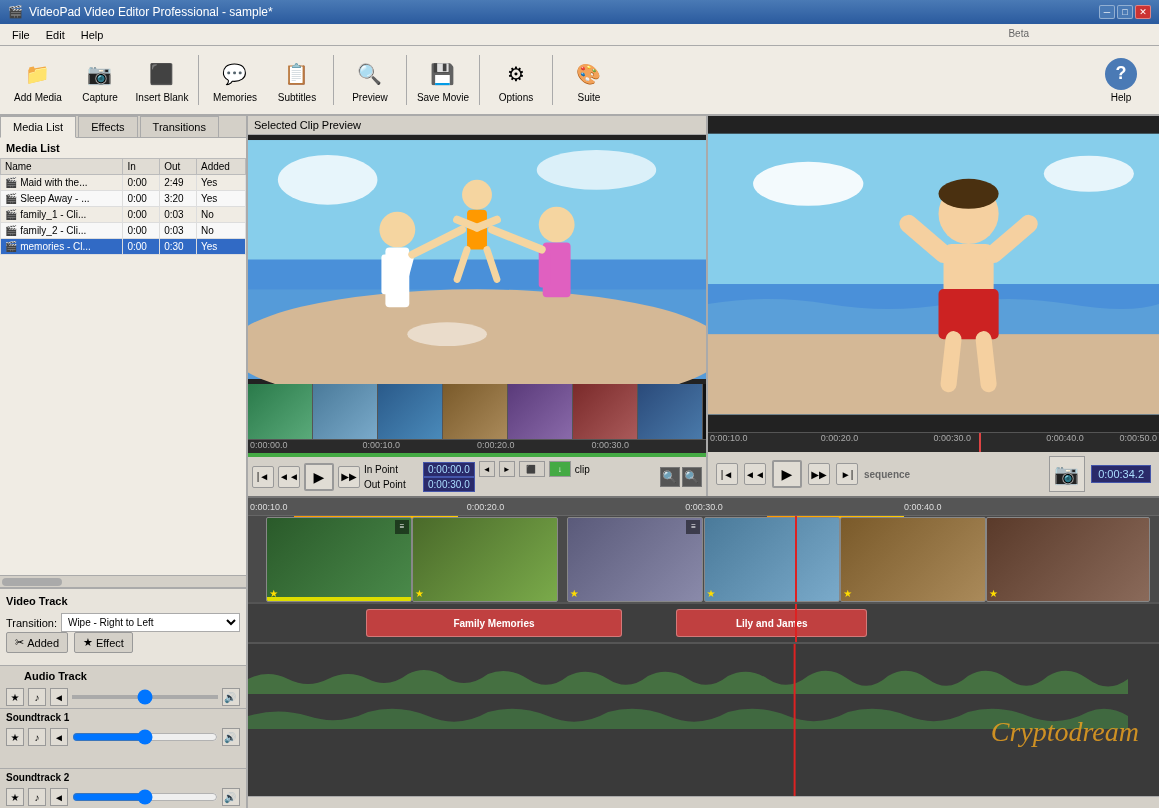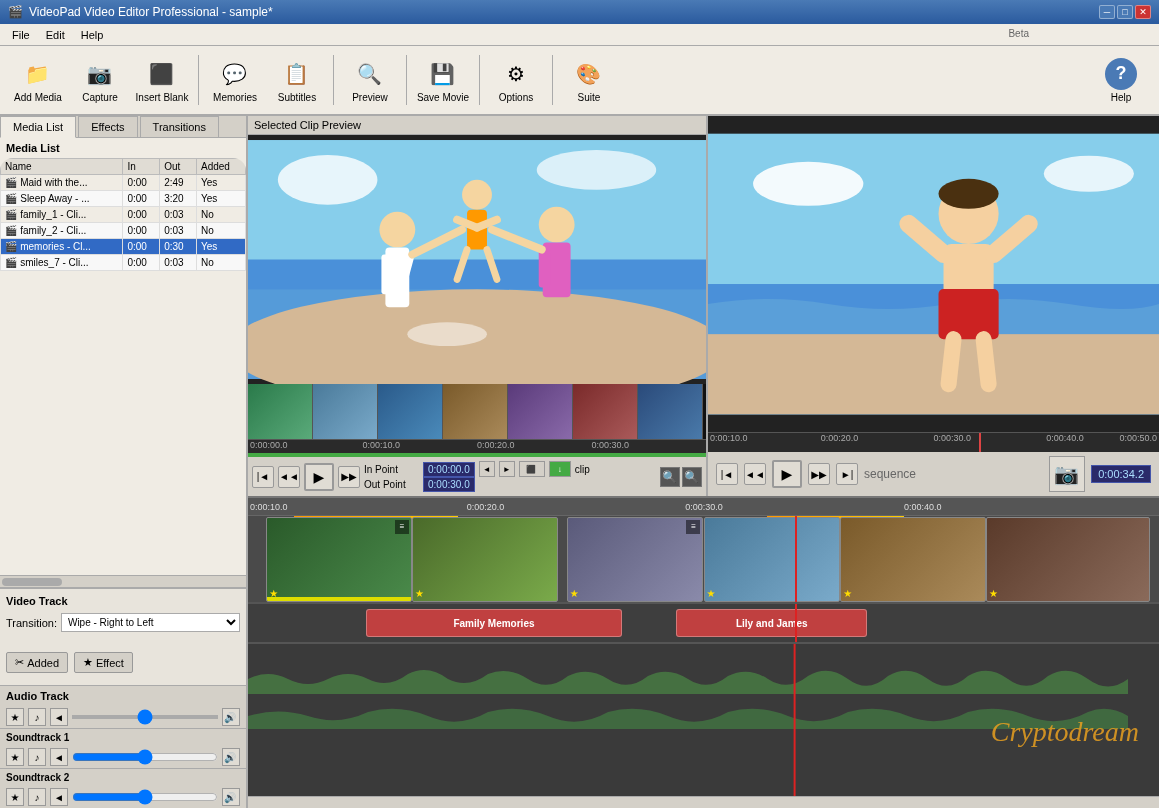--- a/index.html
+++ b/index.html
@@ -43,43 +43,43 @@
     #media-table th { background: #e0dcd4; border: 1px solid #bbb; padding: 2px 4px; text-align: left; font-weight: normal; }
     #media-table td { border: 1px solid #ddd; padding: 2px 4px; white-space: nowrap; overflow: hidden; text-overflow: ellipsis; max-width: 110px; }
     .row-selected { background: #316ac5; color: white; }
     .row-normal:nth-child(even) { background: #f8f8f8; }
     
     #media-scrollbar { height: 12px; background: #d4d0c8; border-top: 1px solid #aaa; display: flex; align-items: center; padding: 0 2px; }
     
     
     #video-track-panel { background: #e8e4dc; border-top: 2px solid #aaa; padding: 6px; }
     #vt-title { font-weight: bold; margin-bottom: 6px; font-size: 11px; }
-    #transition-row { display: flex; align-items: center; gap: 4px; margin-bottom: 20px; justify-content: center; }
+    #transition-row { display: flex; align-items: center; gap: 4px; margin-bottom: 0; justify-content: center; }
     #transition-label { font-size: 11px; }
     #transition-select { flex: 1; padding: 2px; font-size: 10px; background: white; border: 1px solid #aaa; }
     #vt-buttons { display: flex; gap: 6px; margin-bottom: 6px; }
     .vt-btn { display: flex; align-items: center; gap: 3px; padding: 3px 8px; background: #d4d0c8; border: 1px solid #999; cursor: pointer; font-size: 11px; border-radius: 2px; }
     #sequence-style-row { display: flex; align-items: center; gap: 4px; }
     #sequence-label { font-size: 11px; }
     #sequence-select { padding: 2px; font-size: 10px; background: white; border: 1px solid #aaa; width: 90px; }
     
     
     #overlay-track-bar { background: #d4d0c8; border-top: 2px solid #aaa; padding: 4px 6px; display: flex; align-items: center; justify-content: space-between; }
     #ot-title { font-weight: bold; font-size: 11px; }
     
     
     #audio-track-section { background: #d4d0c8; border-top: 1px solid #aaa; }
-    #at-title { font-weight: bold; padding: 4px 6px; font-size: 11px; }
+    #at-title { font-weight: bold; padding: 4px 24px; font-size: 11px; }
     #at-controls { display: flex; align-items: center; gap: 4px; padding: 2px 6px; }
     .at-btn { width: 18px; height: 18px; background: #e0dcd4; border: 1px solid #999; cursor: pointer; display: flex; align-items: center; justify-content: center; font-size: 10px; }
     #at-slider { flex: 1; height: 4px; background: #aaa; appearance: none; }
     #soundtrack1 { border-top: 1px solid #aaa; }
     #soundtrack1-title { padding: 3px 6px; font-size: 10px; font-weight: bold; }
     #s1-controls { display: flex; align-items: center; gap: 4px; padding: 2px 6px; }
-    #soundtrack2 { border-top: 1px solid #aaa; }
+    #soundtrack2 { border-top: 1px solid #aaa; margin-top: 20px; }
     #soundtrack2-title { padding: 3px 6px; font-size: 10px; font-weight: bold; }
     #s2-controls { display: flex; align-items: center; gap: 4px; padding: 2px 6px; }
 
     
     #right-area { flex: 1; display: flex; flex-direction: column; overflow: hidden; }
     
     
     #preview-area { display: flex; height: 380px; }
     
     
@@ -208,21 +208,21 @@
   <div id="left-panel">
 
     <div id="media-tabs">
       <div class="tab active">Media List</div>
       <div class="tab">Effects</div>
       <div class="tab">Transitions</div>
     </div>
 
     <div id="media-list-panel">
       <div id="media-list-title">Media List</div>
-      <div style="overflow-y:auto; flex:1;border-radius:13px;">
+      <div style="overflow-y:auto; flex:1;">
         <table id="media-table">
           <thead>
             <tr>
               <th>Name</th>
               <th>In</th>
               <th>Out</th>
               <th>Added</th>
             </tr>
           </thead>
           <tbody id="media-tbody">
@@ -249,26 +249,20 @@
     <td>0:00</td>
     <td>0:03</td>
     <td>No</td>
   </tr>
               <tr class="row-selected">
     <td style="max-width:110px;overflow:hidden;text-overflow:ellipsis;">🎬 memories - Cl...</td>
     <td>0:00</td>
     <td>0:30</td>
     <td>Yes</td>
   </tr>
-              <tr class="row-normal">
-    <td style="max-width:110px;overflow:hidden;text-overflow:ellipsis;">🎬 smiles_7 - Cli...</td>
-    <td>0:00</td>
-    <td>0:03</td>
-    <td>No</td>
-  </tr>
             </tbody>
         </table>
       </div>
       <div id="media-scrollbar">
         <div style="width:60px;height:8px;background:#aaa;border-radius:4px;"></div>
       </div>
     </div>
 
     <div id="video-track-panel">
       <div id="vt-title">Video Track</div>
@@ -462,21 +456,21 @@
 
           <div style="position:absolute;left:60%;top:0;bottom:0;width:2px;background:#dd4444;"></div>
         </div>
 
         <div id="seq-controls" style="background:#d4d0c8;padding:4px 8px;display:flex;align-items:center;gap:6px;">
           <div class="nav-btn">|◄</div>
           <div class="nav-btn">◄◄</div>
           <div class="play-btn">▶</div>
           <div class="nav-btn">▶▶</div>
           <div class="nav-btn">►|</div>
-          <span style="font-size:12px;color:#666;">sequence</span>
+          <span style="font-size:10px;color:#666;font-weight:bold;">sequence</span>
           <div style="flex:1;"></div>
           <div id="camera-btn">📷</div>
           <div style="display:flex;flex-direction:column;align-items:flex-end;">
             <div id="seq-time">0:00:34.2</div>
           </div>
         </div>
       </div>
 
     </div>
 

